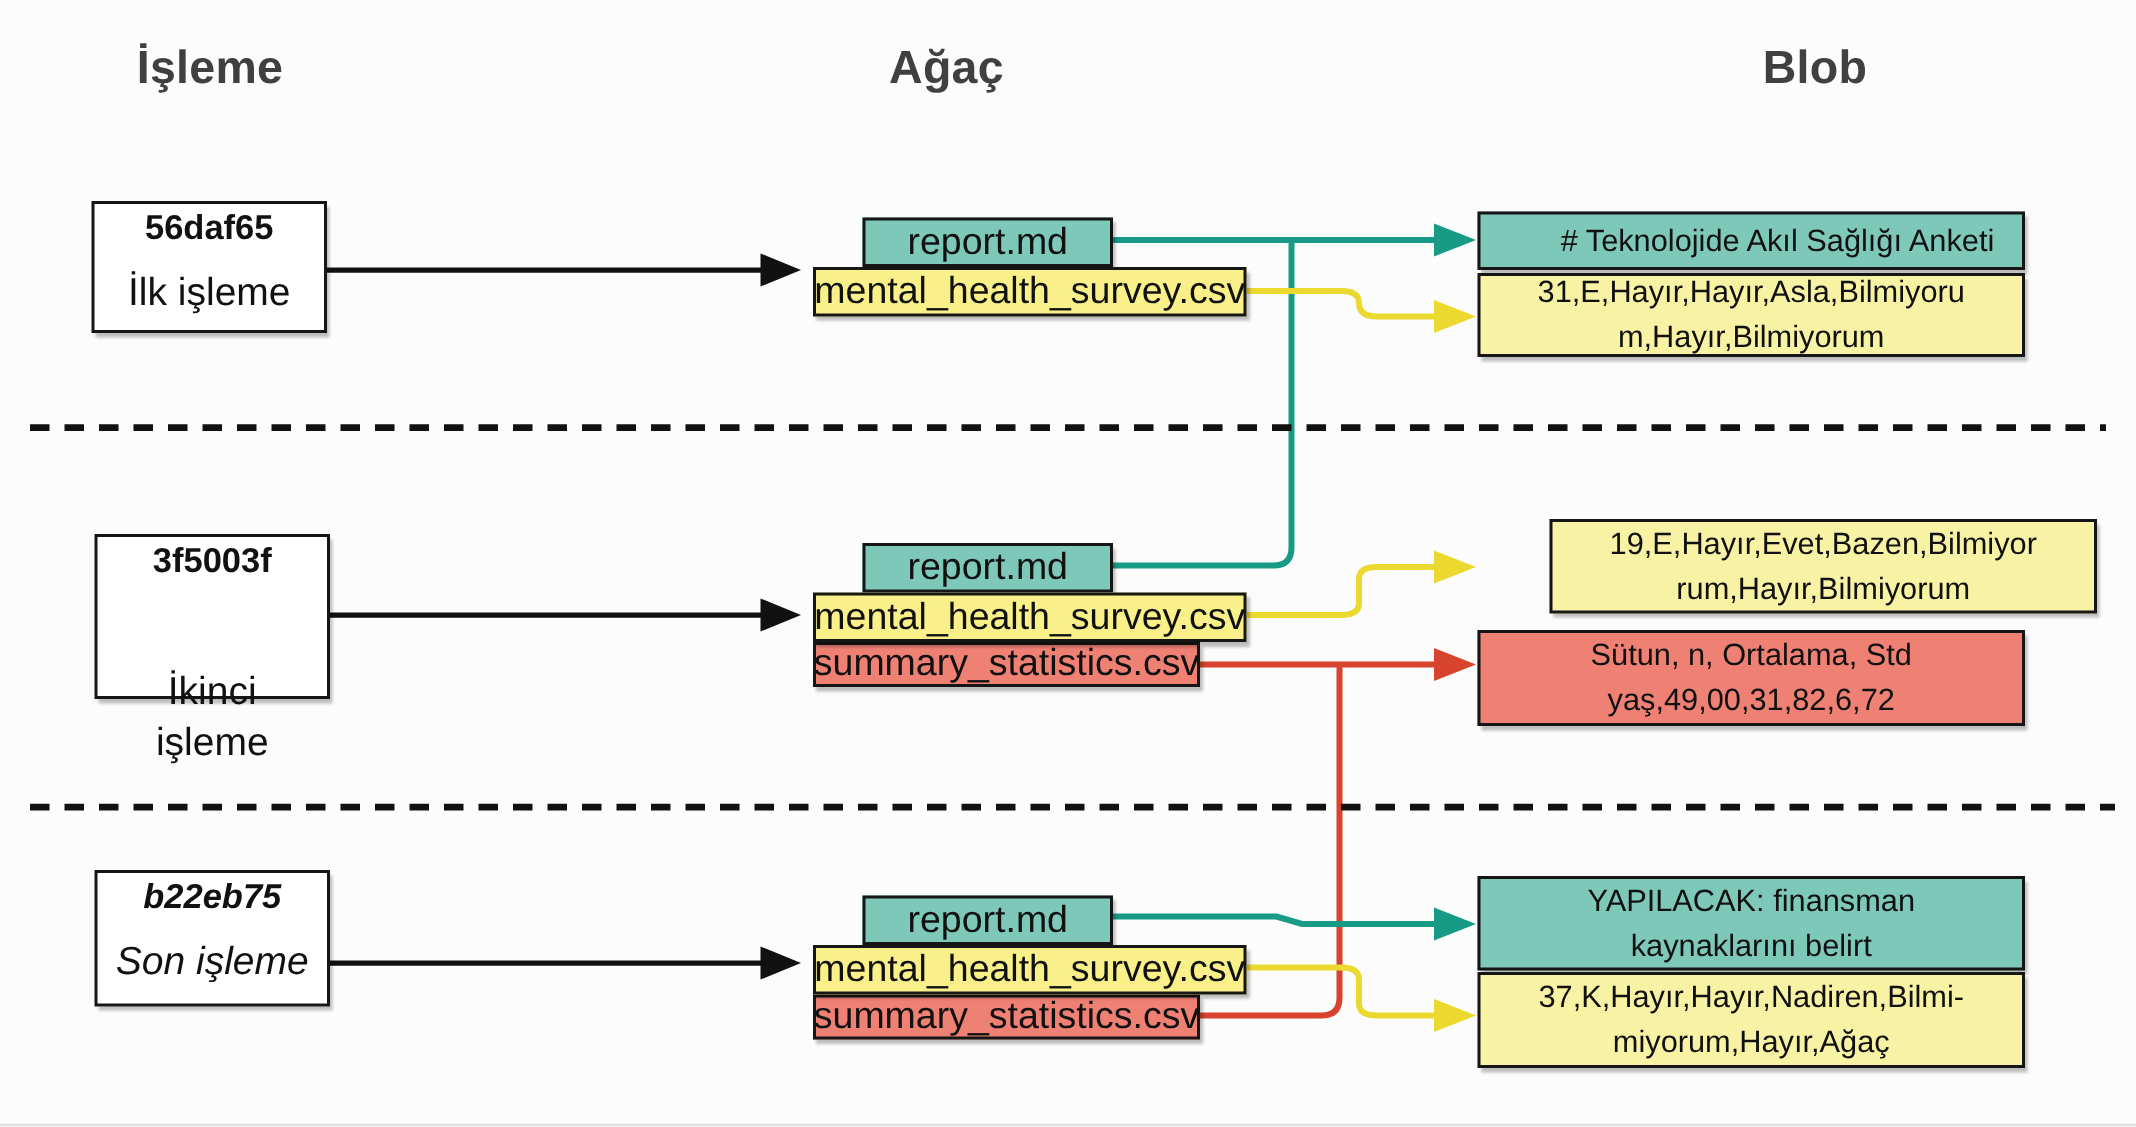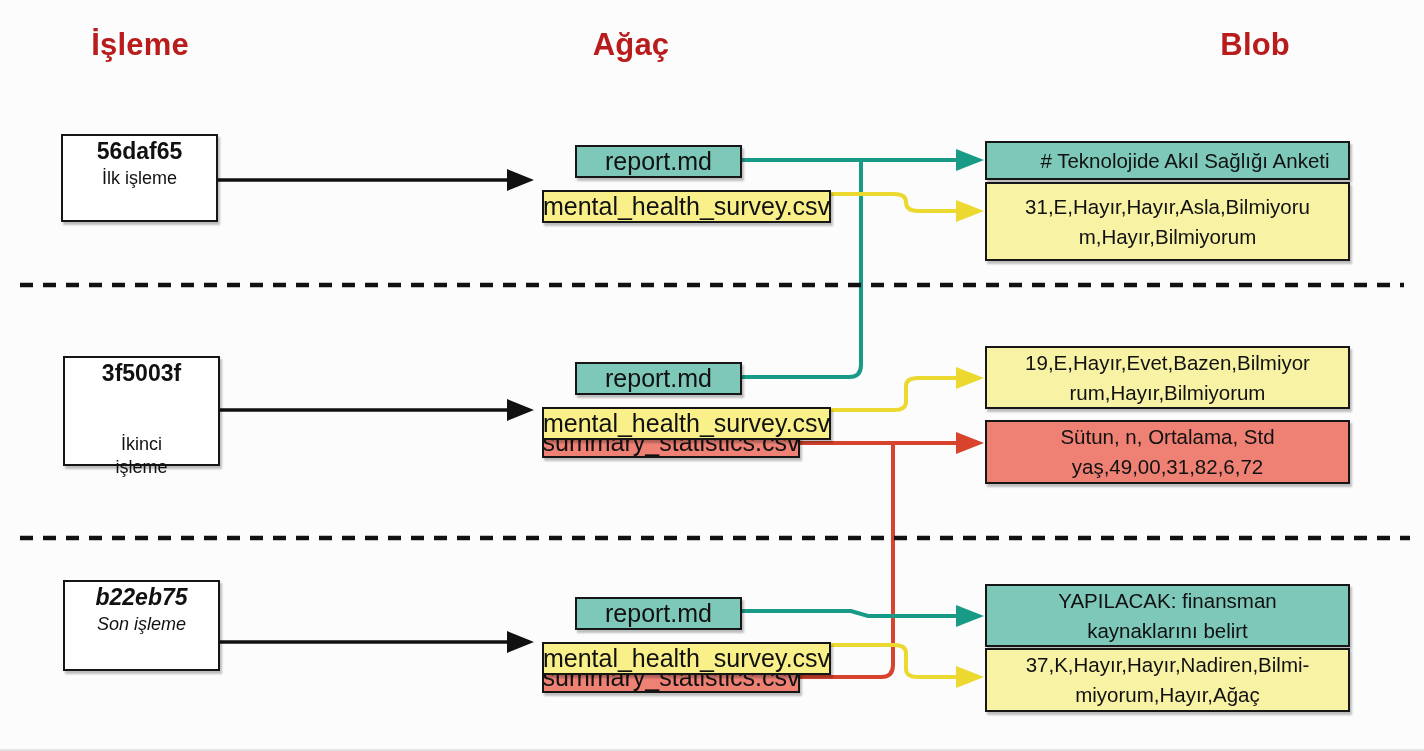--- a/index.html
+++ b/index.html
@@ -4,41 +4,41 @@
 <style>
   html,body{margin:0;padding:0;}
   body{
     width:1424px;height:751px;position:relative;background:#fcfcfc;
     font-family:"Liberation Sans","DejaVu Sans",sans-serif;color:#111;
     overflow:hidden;
   }
   svg.wires{position:absolute;left:0;top:0;z-index:1;}
   .col-header{
     position:absolute;top:27px;width:220px;text-align:center;
-    font-size:31px;font-weight:bold;letter-spacing:0.2px;z-index:2;color:#b91c1c;
+    font-size:31px;font-weight:bold;letter-spacing:0.2px;z-index:2;color:#404040;
   }
   .commit-box{
     position:absolute;left:61px;width:153px;background:#ffffff;
     border:2.5px solid #161616;z-index:3;display:flex;flex-direction:column;
     align-items:center;text-align:center;
     box-shadow:2px 3px 2px rgba(0,0,0,0.25);
   }
   .commit-hash{font-weight:bold;font-size:23px;line-height:1.35;}
-  .commit-label{font-size:18px;line-height:1.3;white-space:pre-line;}
+  .commit-label{font-size:26px;line-height:1.3;white-space:pre-line;margin-top:11px;}
   .node{
     position:absolute;border:2.5px solid #161616;box-sizing:border-box;
     display:flex;align-items:center;justify-content:center;text-align:center;
     font-size:25px;line-height:1.1;box-shadow:2px 3px 2px rgba(0,0,0,0.25);
   }
   .blob{
     font-size:20.5px;line-height:1.45;white-space:pre-line;
     left:985px;width:365px;
   }
   .fill-teal{background:#7dc8b8;}
-  .fill-yellow{background:#f9f08a;margin-top:12px;}
+  .fill-yellow{background:#f9f08a;}
   .fill-yellow-pale{background:#f8f2a4;}
   .fill-red{background:#ee8174;}
   .bottom-edge{
     position:absolute;left:0;bottom:0;width:1424px;height:2px;
     background:#e3e3e3;z-index:4;
   }
 </style>
 </head>
 <body>
 
@@ -72,21 +72,21 @@
   <polygon points="534,410 507,399 507,421" fill="#111"></polygon>
   <path d="M 218,642 H 508" fill="none" stroke="#111" stroke-width="3.5"></path>
   <polygon points="534,642 507,631 507,653" fill="#111"></polygon>
 
   <path d="M 20,285 H 1404" fill="none" stroke="#111" stroke-width="4.5" stroke-dasharray="13,10"></path>
   <path d="M 20,538 H 1410" fill="none" stroke="#111" stroke-width="4.5" stroke-dasharray="13,10"></path>
 </svg>
 
 <div class="col-header" style="left:30px;">İşleme</div>
 <div class="col-header" style="left:521px;">Ağaç</div>
-<div class="col-header" style="left:1070px;text-align:right;">Blob</div>
+<div class="col-header" style="left:1100px;">Blob</div>
 
 <div class="commit-box" style="top:134px;height:84px;">
   <div class="commit-hash">56daf65</div>
   <div class="commit-label">İlk işleme</div>
 </div>
 <div class="commit-box" style="top:356px;height:106px;left:63px;gap:44px;">
   <div class="commit-hash">3f5003f</div>
   <div class="commit-label">İkinci
 işleme</div>
 </div>
@@ -100,24 +100,24 @@
 
 <div class="node fill-teal" style="left:575px;top:362px;width:167px;height:33px;z-index:2;">report.md</div>
 <div class="node fill-yellow" style="left:542px;top:395px;width:289px;height:33px;z-index:3;">mental_health_survey.csv</div>
 <div class="node fill-red" style="left:542px;top:428px;width:258px;height:30px;z-index:2;">summary_statistics.csv</div>
 
 <div class="node fill-teal" style="left:575px;top:597px;width:167px;height:33px;z-index:2;">report.md</div>
 <div class="node fill-yellow" style="left:542px;top:630px;width:289px;height:33px;z-index:3;">mental_health_survey.csv</div>
 <div class="node fill-red" style="left:542px;top:663px;width:258px;height:30px;z-index:2;">summary_statistics.csv</div>
 
 <div class="node blob fill-teal" style="top:141px;height:39px;z-index:2;padding-left:35px;"># Teknolojide Akıl Sağlığı Anketi</div>
-<div class="node blob fill-yellow-pale" style="top:182px;height:79px;z-index:2;">31,E,Hayır,Hayır,Asla,Bilmiyoru
+<div class="node blob fill-yellow-pale" style="top:182px;height:56px;z-index:2;">31,E,Hayır,Hayır,Asla,Bilmiyoru
 m,Hayır,Bilmiyorum</div>
 
-<div class="node blob fill-yellow-pale" style="top:346px;height:63px;z-index:2;">19,E,Hayır,Evet,Bazen,Bilmiyor
+<div class="node blob fill-yellow-pale" style="top:346px;height:63px;z-index:2;margin-left:48px;">19,E,Hayır,Evet,Bazen,Bilmiyor
 rum,Hayır,Bilmiyorum</div>
 <div class="node blob fill-red" style="top:420px;height:64px;z-index:2;">Sütun, n, Ortalama, Std
 yaş,49,00,31,82,6,72</div>
 
 <div class="node blob fill-teal" style="top:584px;height:63px;z-index:2;">YAPILACAK: finansman
 kaynaklarını belirt</div>
 <div class="node blob fill-yellow-pale" style="top:648px;height:64px;z-index:2;">37,K,Hayır,Hayır,Nadiren,Bilmi-
 miyorum,Hayır,Ağaç</div>
 
 <div class="bottom-edge"></div>

